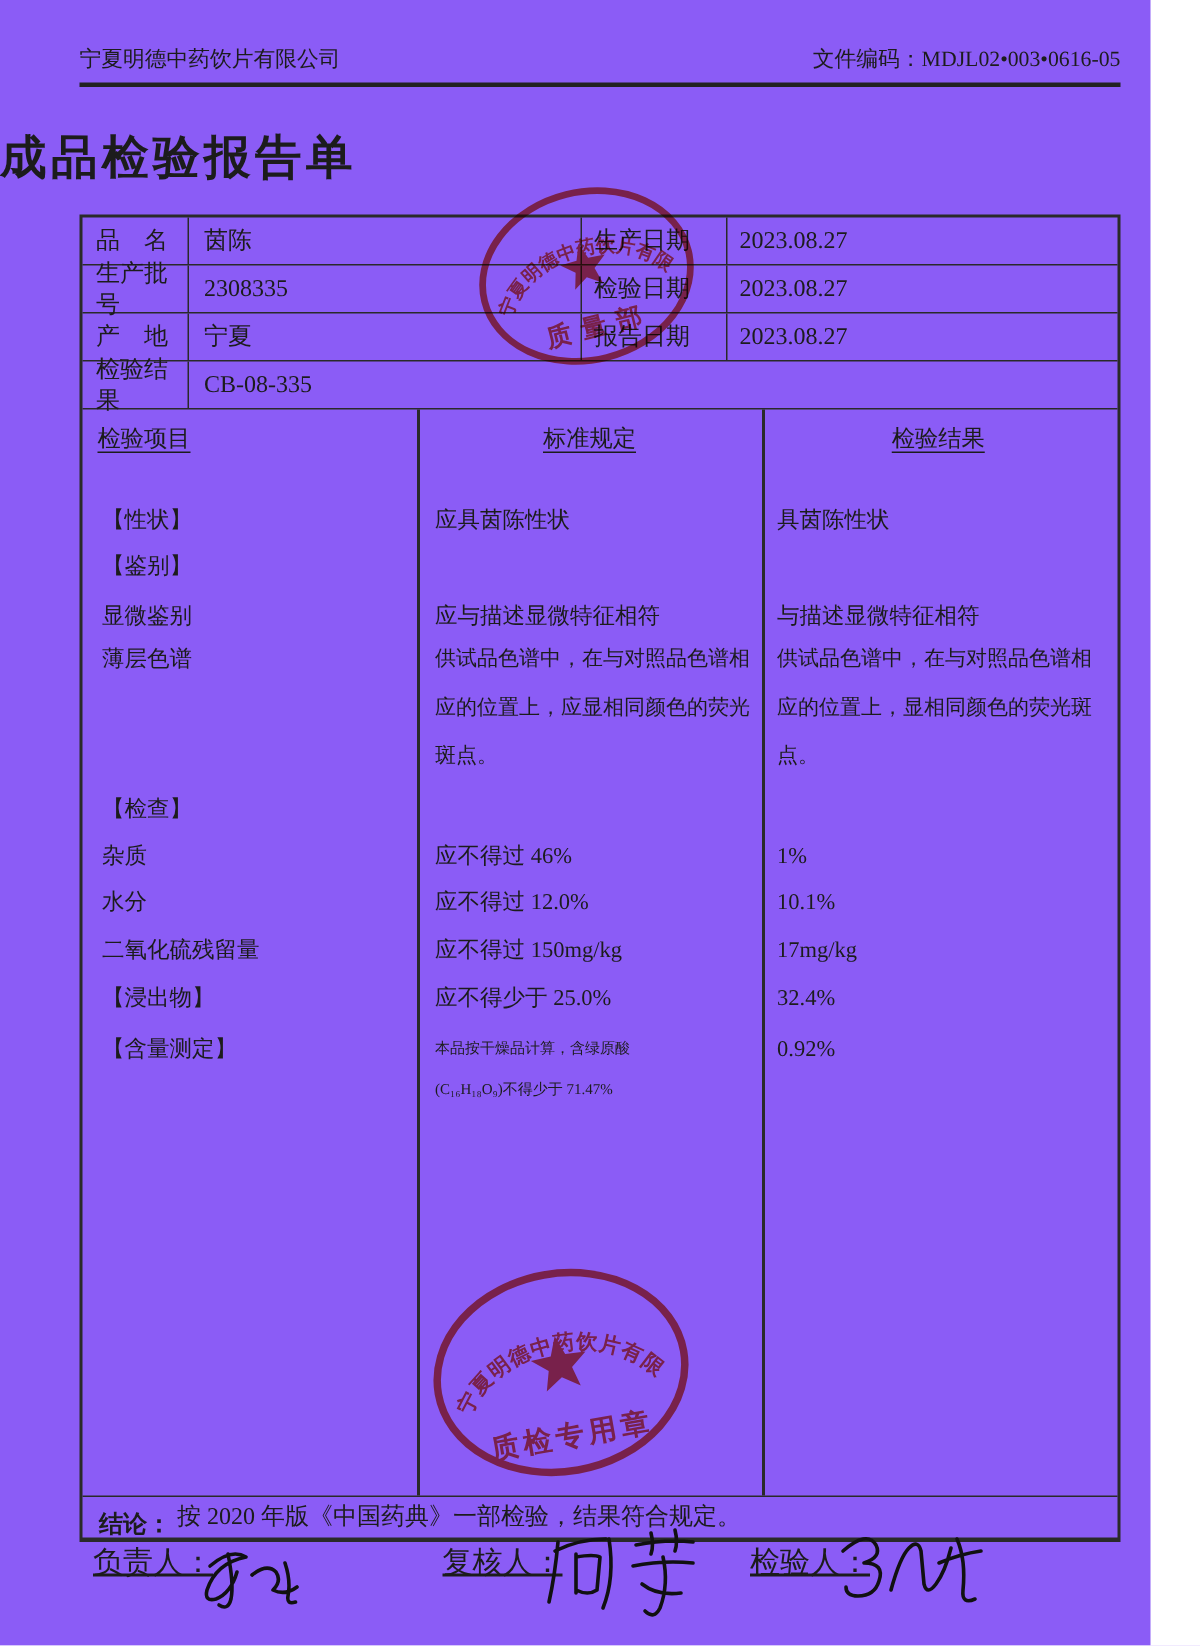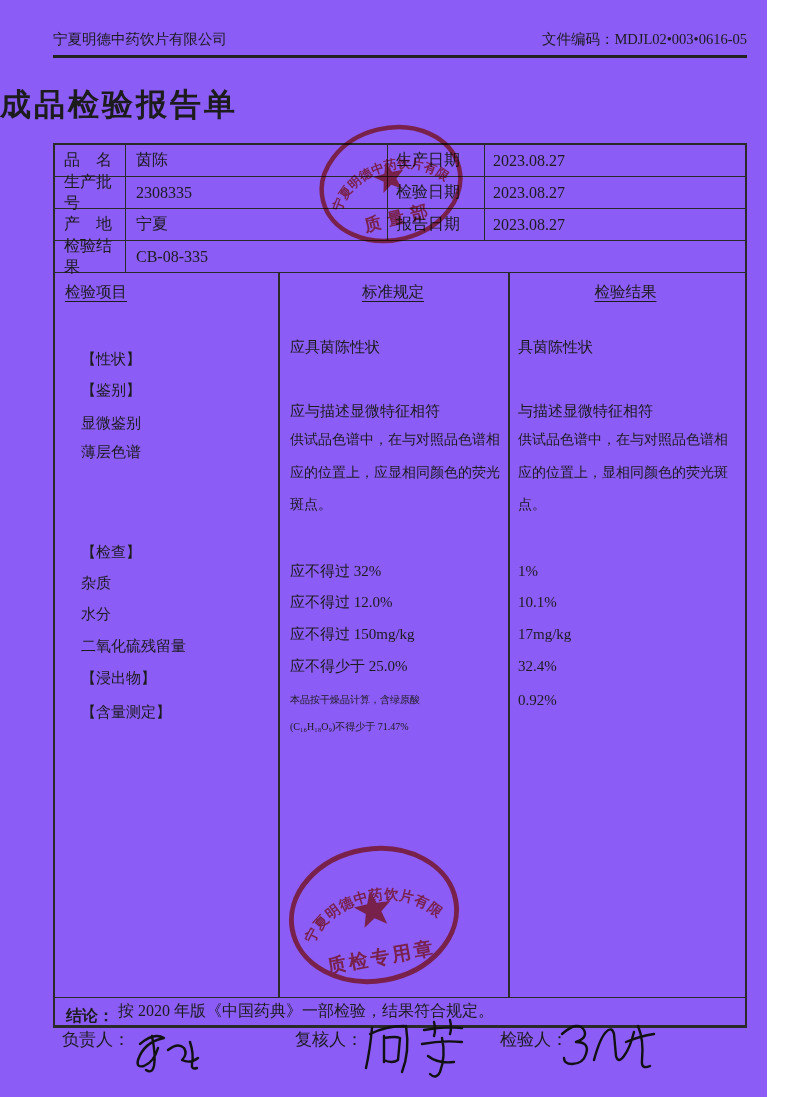--- a/index.html
+++ b/index.html
@@ -29,33 +29,33 @@
   
   .results{position:relative;height:725px;border-bottom:1.8px solid #2a2a2a;font-size:15px;}
   .vline{position:absolute;top:0;bottom:0;width:1.6px;background:#2a2a2a;}
   .vl1{left:223px;} .vl2{left:453px;}
   .r-head{position:absolute;top:9px;left:0;right:0;display:flex;font-size:15.5px;}
   .r-head .h1{width:223px;padding-left:10px;}
   .r-head .h2{width:230px;text-align:center;}
   .r-head .h3{width:235px;text-align:center;}
   .r-head span{text-decoration:underline;text-underline-offset:4px;margin-top:34px;}
   .r-row{position:absolute;left:0;right:0;display:flex;align-items:flex-start;line-height:20px;}
-  .c1{width:223px;padding-left:26px;margin-top:12px;}
+  .c1{width:223px;padding-left:13px;}
   .c2{width:230px;padding-left:12px;}
   .c3{width:235px;padding-left:10px;padding-right:8px;}
   .wrap{line-height:32.5px;font-size:14px;margin-top:-6px;}
   .fline{line-height:32.5px;font-size:10px;margin-top:-6px;}
 
   
   .concl{display:flex;align-items:center;height:27px;padding-left:11px;font-size:16px;}
   .concl b{margin-right:4px;margin-top:10px;}
 
   
-  .signer{position:absolute;top:1028px;font-size:17px;
-          font-family:"Liberation Serif","DejaVu Serif",serif;}
+  .signer{position:absolute;top:1028px;font-size:20px;
+          font-family:"Liberation Serif","DejaVu Serif",serif;text-decoration:underline;}
   .s1{left:62px;} .s2{left:295px;} .s3{left:500px;}
 
   .stamp{position:absolute;mix-blend-mode:multiply;opacity:.84;}
   .sig{position:absolute;}
   .sig path{fill:none;stroke:#111;stroke-width:2.4;stroke-linecap:round;stroke-linejoin:round;}
 </style>
 </head>
 <body>
 
 <div class="page">
@@ -128,21 +128,21 @@
       </div>
 
       <div class="r-row" style="top:157px">
         <div class="c1">薄层色谱</div>
         <div class="c2 wrap">供试品色谱中，在与对照品色谱相应的位置上，应显相同颜色的荧光斑点。</div>
         <div class="c3 wrap">供试品色谱中，在与对照品色谱相应的位置上，显相同颜色的荧光斑点。</div>
       </div>
 
       <div class="r-row" style="top:288px">
         <div class="c1">杂质</div>
-        <div class="c2">应不得过 32%</div>
+        <div class="c2">应不得过 46%</div>
         <div class="c3">1%</div>
       </div>
 
       <div class="r-row" style="top:319px">
         <div class="c1">水分</div>
         <div class="c2">应不得过 12.0%</div>
         <div class="c3">10.1%</div>
       </div>
 
       <div class="r-row" style="top:351px">

